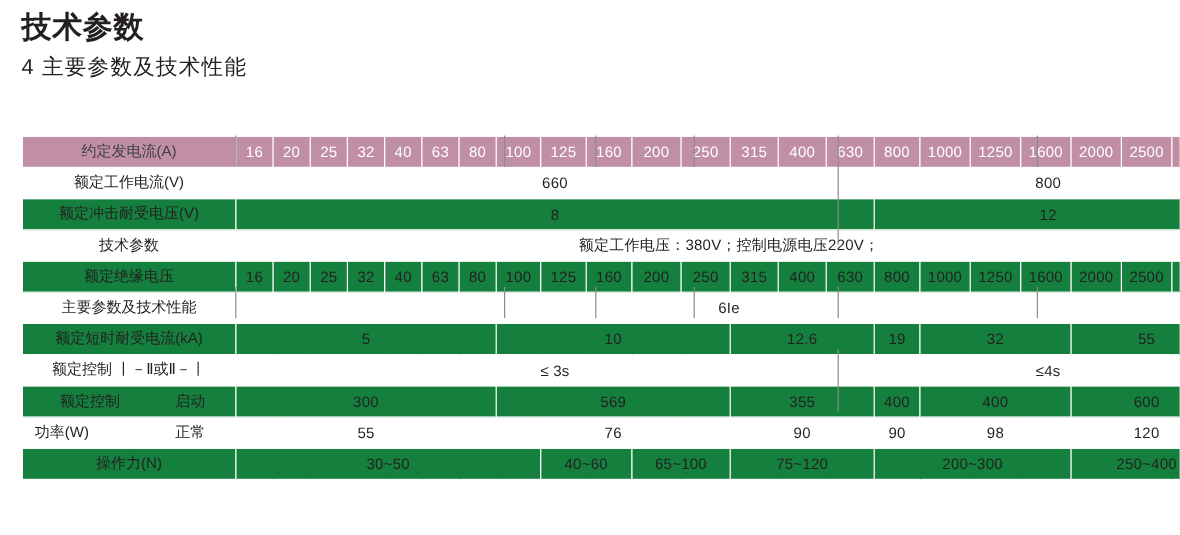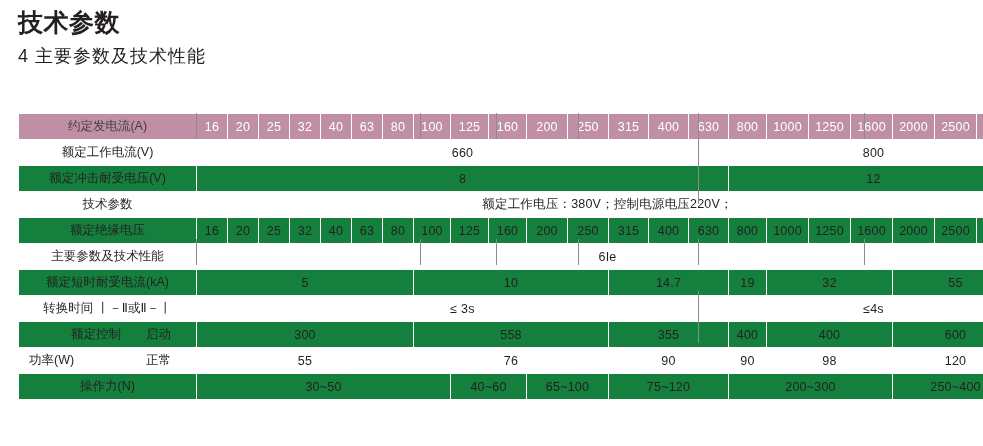--- a/index.html
+++ b/index.html
@@ -182,41 +182,41 @@
 
     <tr class="r-light">
       <td class="lbl">主要参数及技术性能</td>
       <td class="num" colspan="22">6Ie</td>
     </tr>
 
     <tr class="r-tint">
       <td class="lbl">额定短时耐受电流(kA)</td>
       <td class="num" colspan="7">5</td>
       <td class="num" colspan="5">10</td>
-      <td class="num" colspan="3">14.7</td>
+      <td class="num" colspan="3">12.6</td>
       <td class="num" colspan="1">19</td>
       <td class="num" colspan="3">32</td>
       <td class="num" colspan="3">55</td>
     </tr>
 
     <tr class="r-light">
-      <td class="lbl">转换时间 丨－Ⅱ或Ⅱ－丨</td>
+      <td class="lbl">额定控制 丨－Ⅱ或Ⅱ－丨</td>
       <td class="num" colspan="15">≤ 3s</td>
       <td class="num" colspan="7">≤4s</td>
     </tr>
 
     <tr class="r-tint">
       <td class="lbl" style="width:178px; padding:0;">
         <div style="display:flex; width:100%; height:100%;">
-          <div style="flex:0 0 92px; text-align:right; padding-left:10px; line-height:25px;">额定控制</div>
+          <div style="flex:0 0 92px; text-align:center; padding-left:10px; line-height:25px;">额定控制</div>
           <div style="flex:1; text-align:center; line-height:25px;">启动</div>
         </div>
       </td>
       <td class="num" colspan="7">300</td>
-      <td class="num" colspan="5">558</td>
+      <td class="num" colspan="5">569</td>
       <td class="num" colspan="3">355</td>
       <td class="num" colspan="1">400</td>
       <td class="num" colspan="3">400</td>
       <td class="num" colspan="3">600</td>
     </tr>
 
     <tr class="r-light">
       <td class="lbl" style="width:178px; padding:0;">
         <div style="display:flex; width:100%; height:100%;">
           <div style="flex:0 0 92px; text-align:left; padding-left:10px; line-height:25px;">功率(W)</div>

